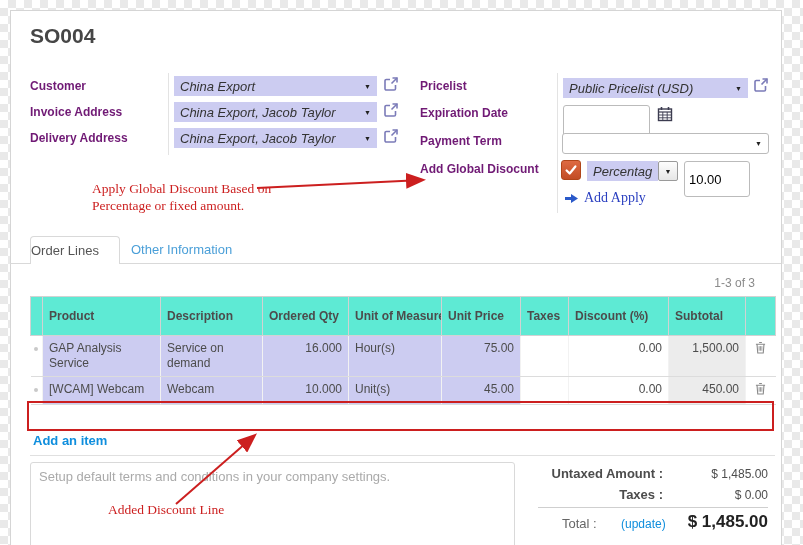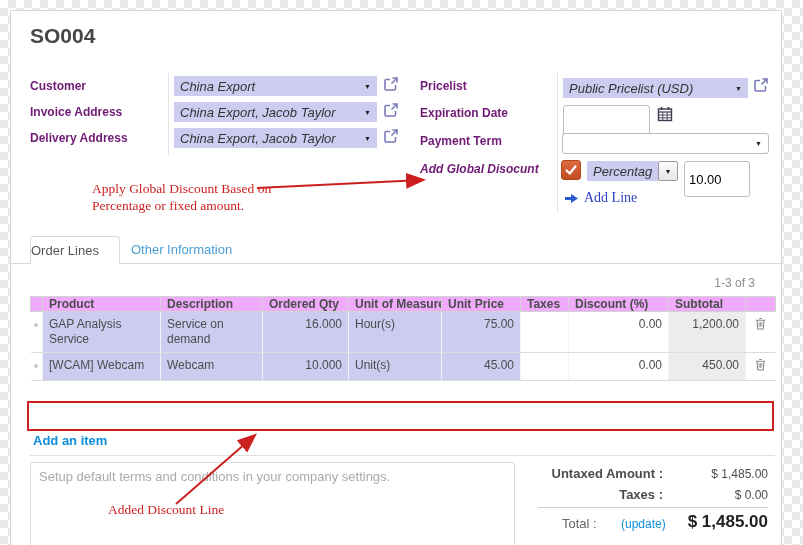--- a/index.html
+++ b/index.html
@@ -66,23 +66,23 @@
     border-radius:4px 4px 0 0; line-height:27px;
     font-size:13px; color:#555; cursor:pointer;
   }
   .tab-link { left:131px; top:242px; font-size:13px; color:#4a9fd8; cursor:pointer; }
   .pager { top:276px; right:48px; font-size:12px; color:#8a8a8a; }
 
   
   table.olines { left:30px; top:296px; width:745px; border-collapse:collapse; table-layout:fixed;
     font-size:12px; color:#4c4c4c; background:#fff; }
   table.olines th {
-    background:#f0abfc; border:1px solid #d2d2d2; border-left:none;
+    background:#5eead4; border:1px solid #d2d2d2; border-left:none;
     font-size:12px; font-weight:bold; color:#4c4c4c; text-align:left;
-    padding:0 6px; white-space:nowrap; overflow:hidden;
+    padding:12px 6px; white-space:nowrap; overflow:hidden;
   }
   table.olines th:first-child { border-left:1px solid #d2d2d2; }
   table.olines td {
     padding:5px 6px; border-bottom:1px solid #dcdcdc; border-right:1px solid rgba(0,0,0,0.05);
     vertical-align:top; line-height:15px; overflow:hidden;
   }
   .c-lav { background:#ccccf1; }
   .c-sub { background:#ececec; }
   .num { text-align:right; }
   .handle-cell { padding:5px 2px !important; }
@@ -144,21 +144,21 @@
 </div>
 <svg class="abs ext-icon" style="left:383px; top:128px;" viewBox="0 0 16 16">
   <path d="M12.5 9v3.7a1.3 1.3 0 0 1-1.3 1.3H3.3A1.3 1.3 0 0 1 2 12.7V4.8a1.3 1.3 0 0 1 1.3-1.3H7" fill="none" stroke="#7b7bb8" stroke-width="1.6"></path>
   <path d="M9.5 2H14v4.5" fill="none" stroke="#7b7bb8" stroke-width="1.6"></path>
   <path d="M14 2 8.5 7.5" fill="none" stroke="#7b7bb8" stroke-width="1.6"></path>
 </svg>
 
 <div class="abs flabel" style="left:420px; top:79px;">Pricelist</div>
 <div class="abs flabel" style="left:420px; top:106px;">Expiration Date</div>
 <div class="abs flabel" style="left:420px; top:134px;">Payment Term</div>
-<div class="abs flabel" style="left:420px; top:162px;font-style:italic;">Add Global Disocunt</div>
+<div class="abs flabel" style="left:420px; top:162px;">Add Global Disocunt</div>
 <div class="abs vdiv" style="left:557px; top:73px; height:140px;"></div>
 
 <div class="abs lav-select" style="left:563px; top:78px; width:185px;">
   <span class="val">Public Pricelist (USD)</span>
   <span class="caret">▼</span>
 </div>
 <svg class="abs ext-icon" style="left:753px; top:77px;" viewBox="0 0 16 16">
   <path d="M12.5 9v3.7a1.3 1.3 0 0 1-1.3 1.3H3.3A1.3 1.3 0 0 1 2 12.7V4.8a1.3 1.3 0 0 1 1.3-1.3H7" fill="none" stroke="#7b7bb8" stroke-width="1.6"></path>
   <path d="M9.5 2H14v4.5" fill="none" stroke="#7b7bb8" stroke-width="1.6"></path>
   <path d="M14 2 8.5 7.5" fill="none" stroke="#7b7bb8" stroke-width="1.6"></path>
@@ -191,21 +191,21 @@
 </div>
 <div class="abs mini-btn" style="left:658px; top:161px;">
   <span class="caret" style="margin:0;">▼</span>
 </div>
 <input class="abs white-input" style="left: 684px; top: 161px; width: 66px;" value="10.00">
 
 <div class="abs addline" style="left:565px; top:190px;">
   <svg width="13" height="11" viewBox="0 0 13 11">
     <path d="M0 4h6V1l7 4.5L6 10V7H0z" fill="#2a59c9"></path>
   </svg>
-  <span>Add Line</span>
+  <span>Add Apply</span>
 </div>
 
 <div class="abs red-note" style="left:92px; top:180px;">
   <div>Apply Global Discount Based on</div>
   <div>Percentage or fixed amount.</div>
 </div>
 
 <div class="abs tab-rule"></div>
 <div class="abs tab-active">Order Lines</div>
 <div class="abs tab-link">Other Information</div>
@@ -244,21 +244,21 @@
       <td class="handle-cell">
           <span class="dot"></span>
         </td>
       <td class="c-lav">GAP Analysis Service</td>
       <td class="c-lav">Service on demand</td>
       <td class="c-lav num">16.000</td>
       <td class="c-lav">Hour(s)</td>
       <td class="c-lav num">75.00</td>
       <td></td>
       <td class="num">0.00</td>
-      <td class="c-sub num">1,200.00</td>
+      <td class="c-sub num">1,500.00</td>
       <td class="trash-cell">
         <button class="trash-btn">
           <svg width="11" height="13" viewBox="0 0 12 14">
             <path d="M1 3.5h10M4.5 1.5h3M2.2 3.5l.8 9.5h6l.8-9.5" fill="none" stroke="#8a8a8a" stroke-width="1.2"></path>
             <path d="M4.5 5.5v5M6 5.5v5M7.5 5.5v5" stroke="#8a8a8a" stroke-width="0.9"></path>
           </svg>
         </button>
       </td>
     </tr>
     <tr>

